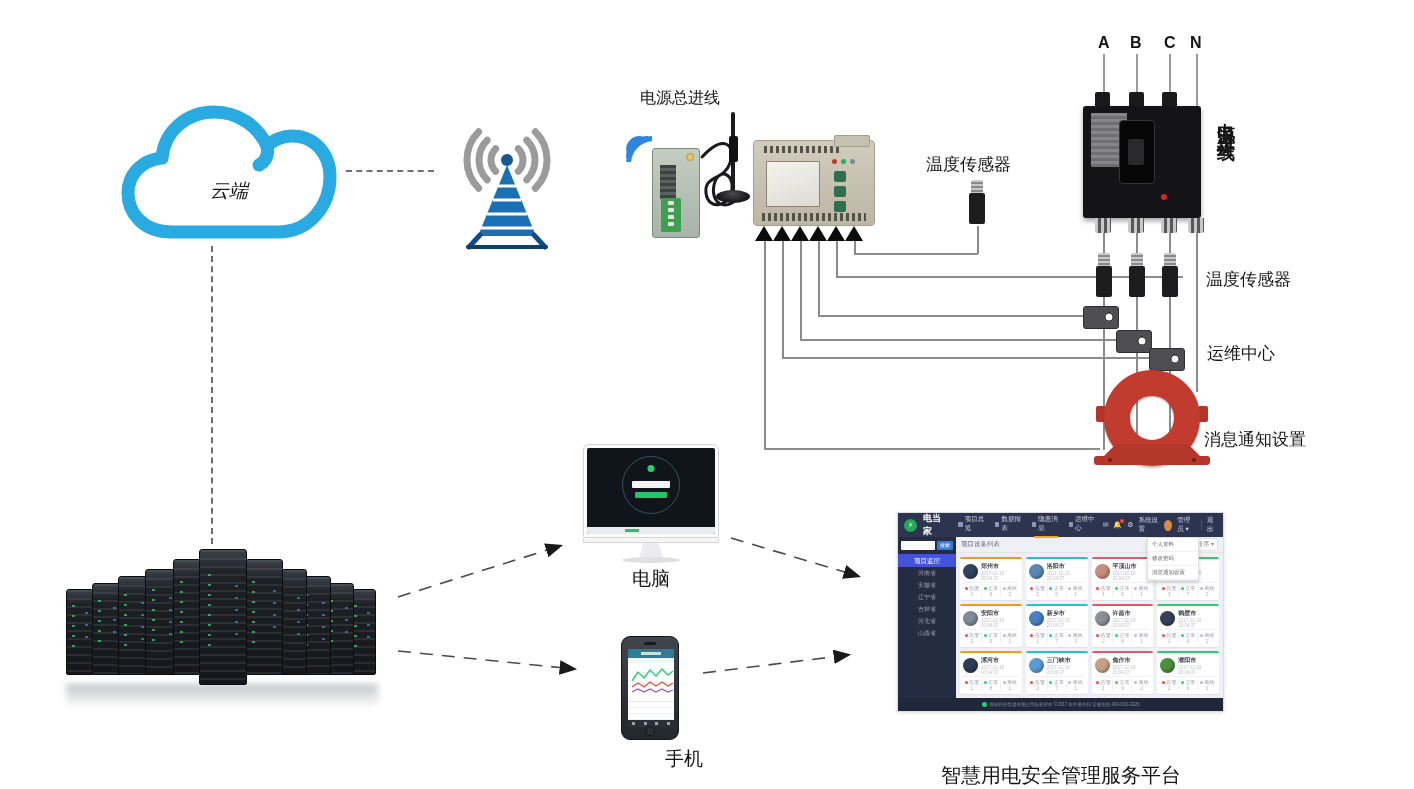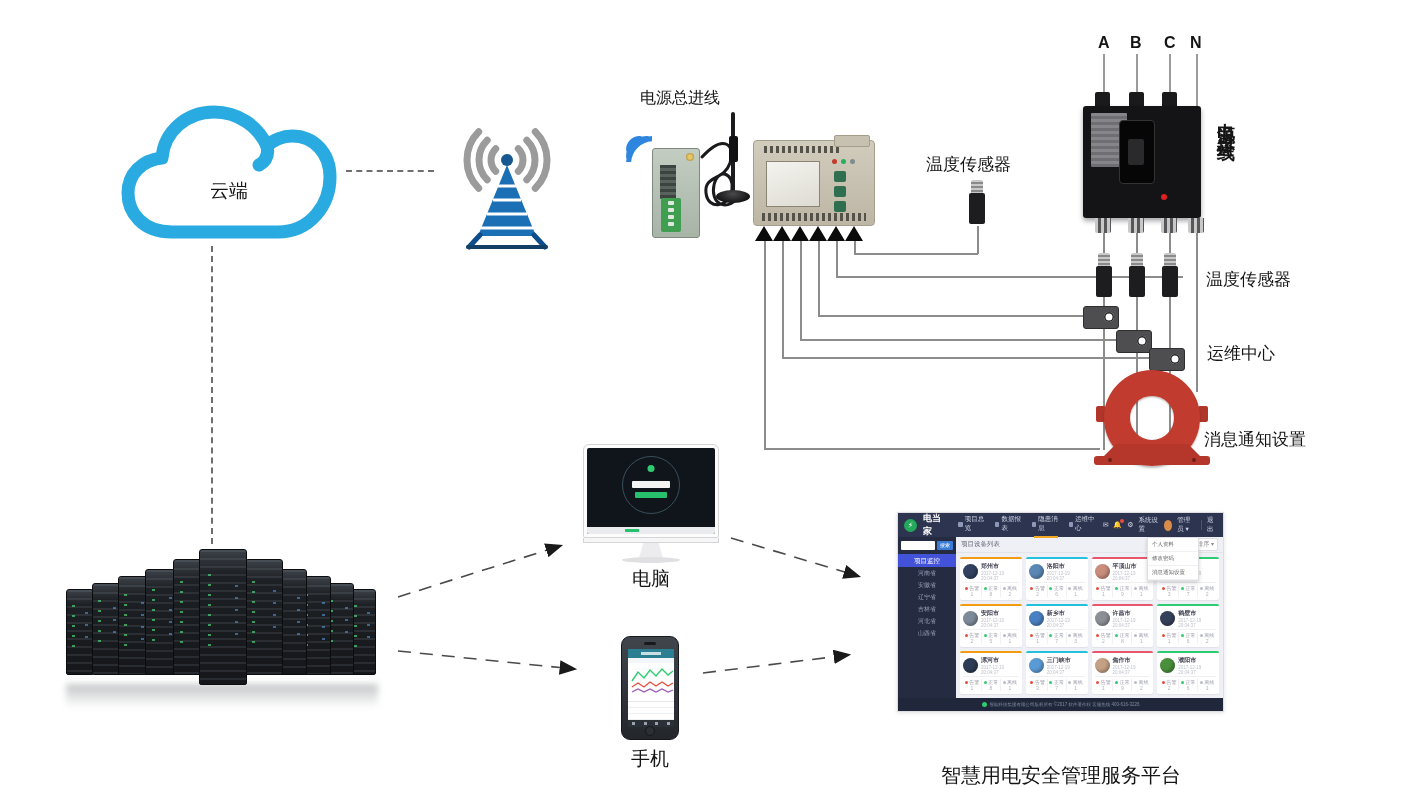--- a/index.html
+++ b/index.html
@@ -119,21 +119,21 @@
 </style>
 </head>
 <body>
 
 <div class="canvas">
 
   <svg class="abs" style="left:118px;top:98px;" width="222" height="152" viewBox="0 0 222 152">
     <path d="M54,134 C24,134 10,114 10,95 C10,76 24,62 44,60 C46,34 68,14 96,14 C120,14 140,28 149,48 C155,42 165,38 174,38 C196,38 212,55 212,79 C212,107 192,134 160,134 Z" fill="#ffffff" stroke="#29abe2" stroke-width="13" stroke-linejoin="round"></path>
     <path d="M149,48 C151,57 148,63 141,67" fill="none" stroke="#29abe2" stroke-width="13" stroke-linecap="round"></path>
   </svg>
-  <div class="lbl" style="left:118px;top:178px;width:222px;text-align:center;font-size:19px;">云端</div>
+  <div class="lbl" style="left:118px;top:178px;width:222px;text-align:center;font-size:19px;font-style:italic;">云端</div>
 
   <div class="dash-h" style="left:346px;top:170px;width:88px;"></div>
   <div class="dash-v" style="left:211px;top:246px;height:298px;"></div>
 
   <svg class="abs" style="left:432px;top:108px;" width="150" height="142" viewBox="0 0 150 142">
     <g stroke="#9b9b9b" stroke-width="7" fill="none" stroke-linecap="round">
       <path d="M63.7,40.7 A16,16 0 0 0 63.7,63.3"></path>
       <path d="M55.2,32.2 A28,28 0 0 0 55.2,71.8"></path>
       <path d="M46.7,23.7 A40,40 0 0 0 46.7,80.3"></path>
       <path d="M86.3,40.7 A16,16 0 0 1 86.3,63.3"></path>
@@ -346,21 +346,21 @@
       <div class="ph-table"></div>
       <div class="ph-nav">
           <i></i>
           <i></i>
           <i></i>
           <i></i>
         </div>
     </div>
     <div class="ph-home"></div>
   </div>
-  <div class="lbl" style="left:621px;top:746px;width:58px;text-align:center;font-size:19px;">手机</div>
+  <div class="lbl" style="left:655px;top:746px;width:58px;text-align:center;font-size:19px;">手机</div>
 
   <svg class="abs" style="left:0;top:0;pointer-events:none;" width="1414" height="789">
     <defs>
       <marker id="ah" markerWidth="11" markerHeight="9" refX="9" refY="4.5" orient="auto">
         <path d="M0,0 L11,4.5 L0,9 Z" fill="#1a1a1a"></path>
       </marker>
     </defs>
     <g stroke="#4a4a4a" stroke-width="1.6" stroke-dasharray="13 9">
       <line x1="398" y1="597" x2="560" y2="546" marker-end="url(#ah)"></line>
       <line x1="398" y1="651" x2="574" y2="669" marker-end="url(#ah)"></line>

